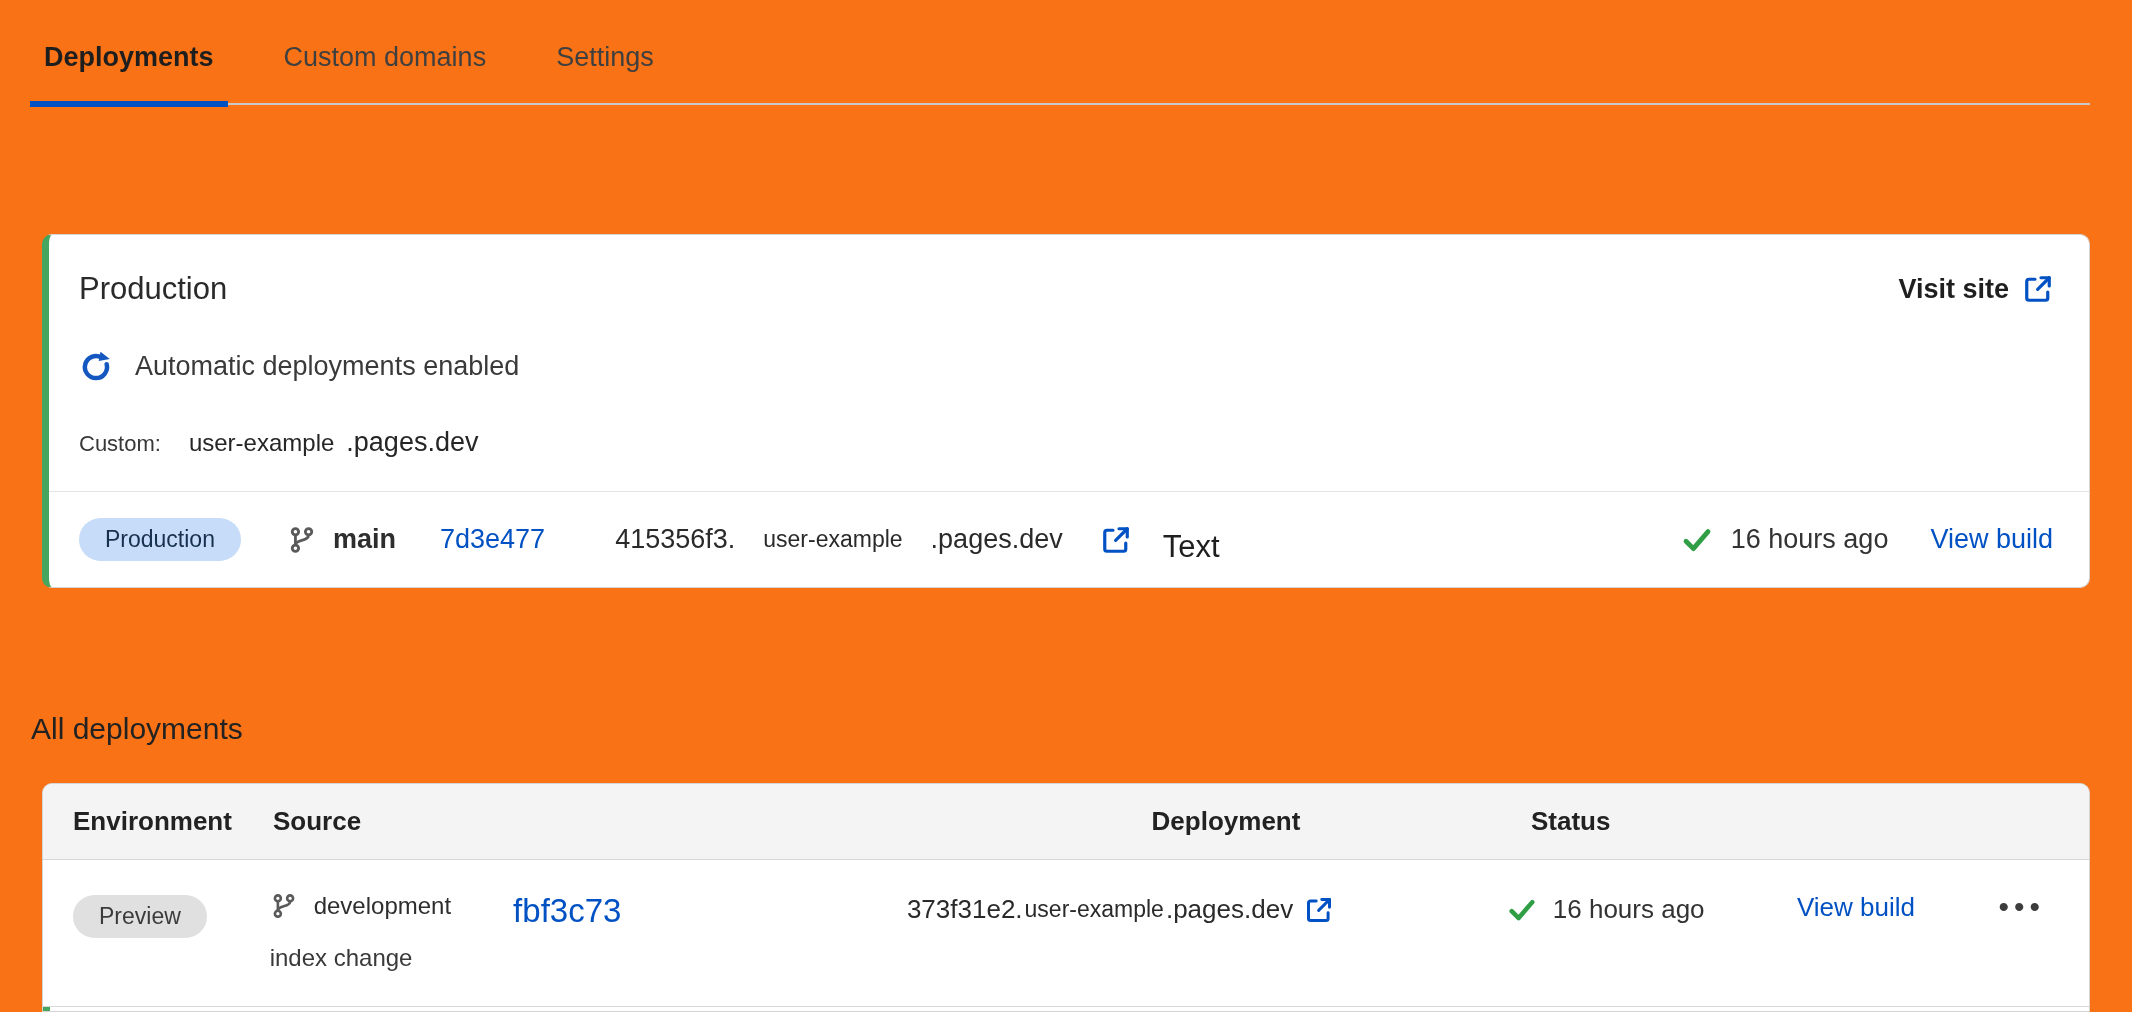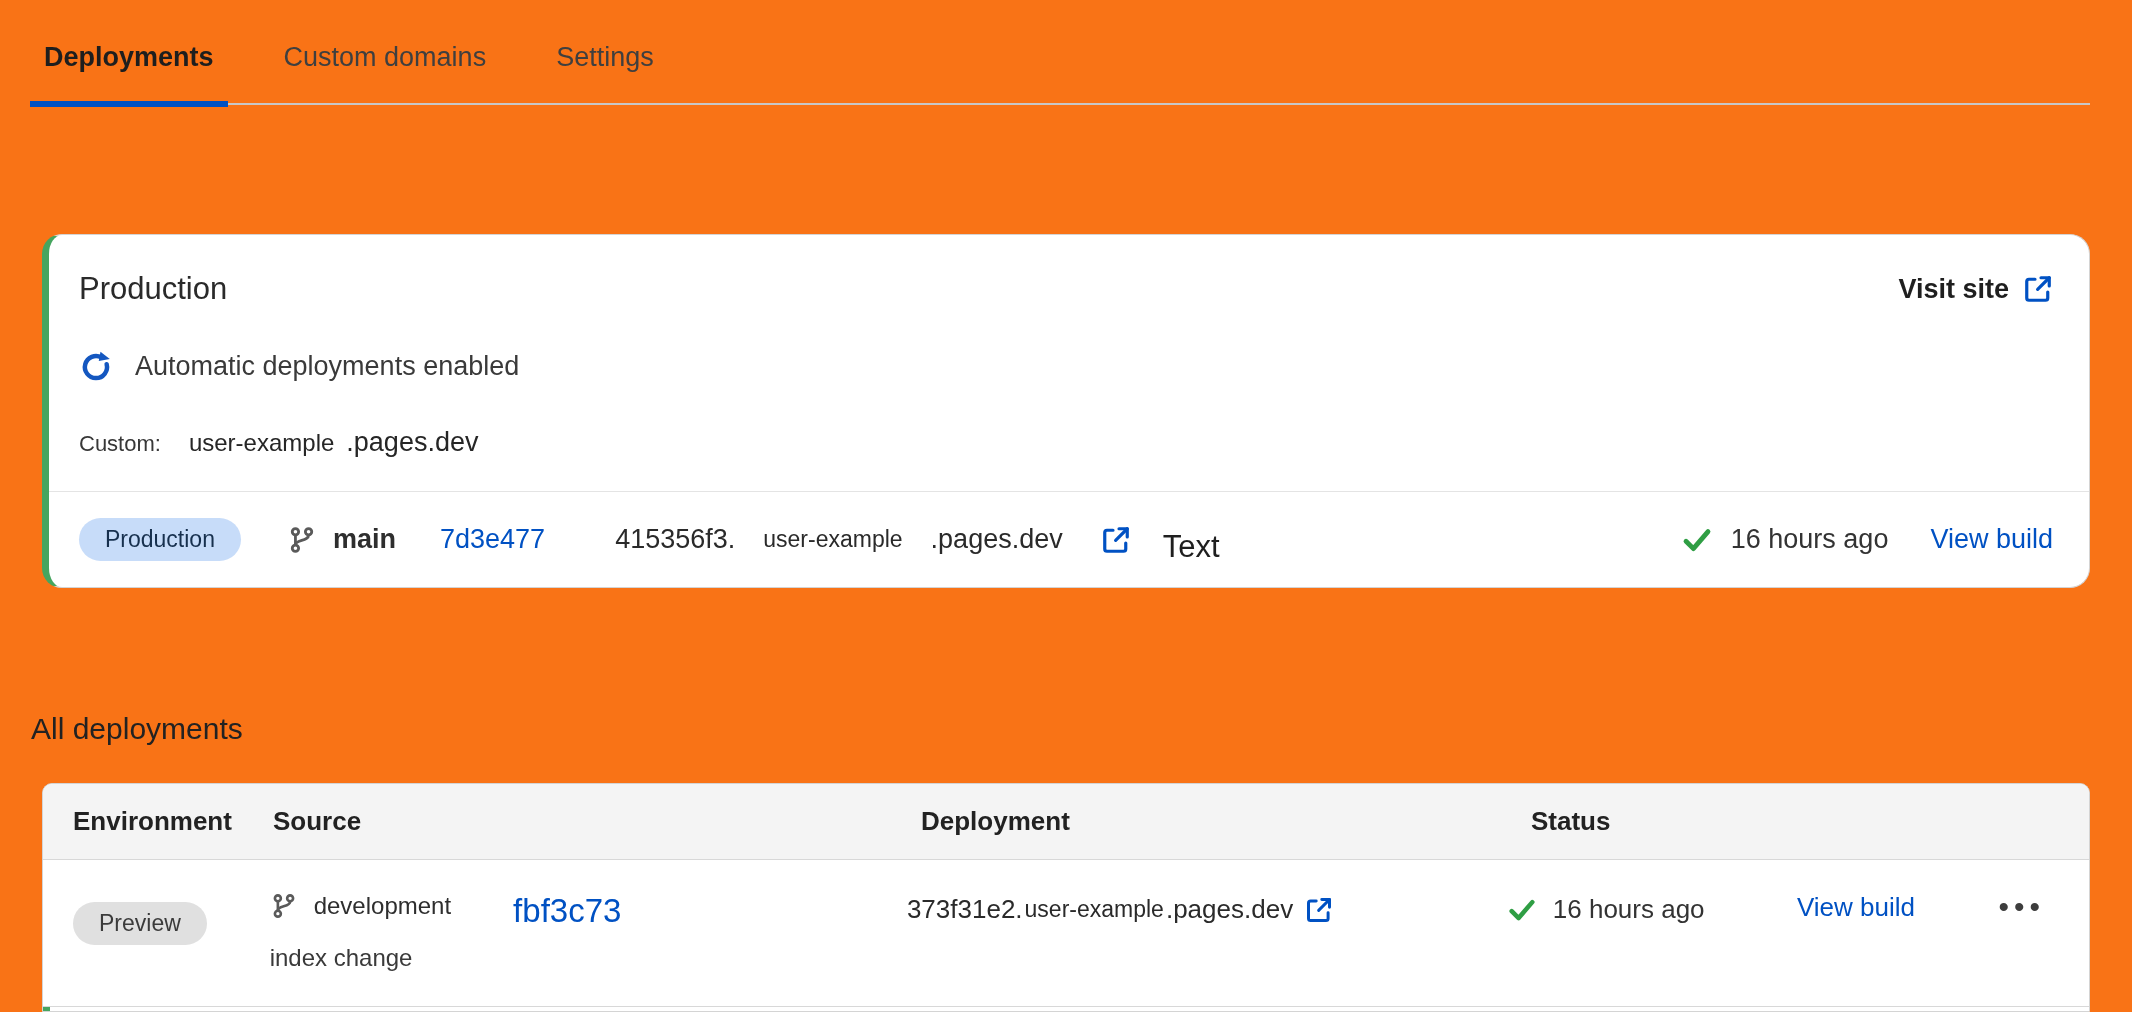--- a/index.html
+++ b/index.html
@@ -11,21 +11,21 @@
 
   
   .tabbar { position:absolute; left:42px; top:26px; width:2048px; display:flex; gap:66px; border-bottom:2px solid #c8c8c8; }
   .tab { font-size:27px; color:#3f3f3f; padding:16px 2px 30px 2px; position:relative; cursor:pointer; white-space:nowrap; }
   .tab.active { font-weight:700; color:#1e1e1e; }
   .tab.active::after { content:""; position:absolute; left:-12px; right:-12px; bottom:-4px; height:6px; background:#0051c3; }
 
   
   .prod-card {
     position:absolute; left:42px; top:234px; width:2048px; height:354px; background:#fff;
-    border:1px solid #d4d4d4; border-left:7px solid #46a55f; border-radius:20px;
+    border:1px solid #d4d4d4; border-left:7px solid #46a55f; border-radius:10px;
   }
   .card-head { display:flex; align-items:center; justify-content:space-between; margin:36px 36px 0 30px; }
   .card-title { font-size:31px; font-weight:500; color:#2a2a2a; }
   .visit-site { display:flex; align-items:center; gap:14px; font-size:27px; font-weight:600; color:#1f1f1f; cursor:pointer; }
   .auto-row { margin:42px 0 0 30px; display:flex; align-items:center; gap:22px; font-size:27px; color:#3a3a3a; }
   .domains-row { margin:44px 0 0 30px; display:flex; align-items:baseline; gap:28px; }
   .domains-label { font-size:22px; font-weight:500; color:#383838; }
   .domain-value { font-size:27px; color:#262626; display:flex; gap:12px; align-items:baseline; }
   .domain-name { font-size:24px; }
 
@@ -50,26 +50,26 @@
   
   .section-title { position:absolute; left:31px; top:712px; font-size:30px; font-weight:500; color:#222; }
   .table {
     position:absolute; left:42px; top:783px; width:2048px; height:229px;
     border:1px solid #d4d4d4; border-radius:10px 10px 0 0; overflow:hidden; background:#fff;
   }
   .thead { display:flex; align-items:center; background:#f4f4f4; height:76px; border-bottom:1px solid #d8d8d8;
            font-size:26px; font-weight:700; color:#222; }
   .c1 { width:230px; padding-left:30px; }
   .c2 { width:648px; }
-  .c3 { width:610px; }
+  .c3 { width:610px;text-align:center; }
   .c4 { width:295px; }
   .c5 { width:205px; }
   .c6 { flex:1; padding-right:44px; text-align:right; }
   .trow { display:flex; align-items:flex-start; height:147px; padding-top:32px; border-bottom:1px solid #d8d8d8; }
-  .trow .env-badge { display:inline-block; margin-top:10px; }
+  .trow .env-badge { display:inline-block; margin-top:3px; }
   .src-line1 { display:flex; align-items:flex-start; gap:16px; }
   .src-branch { font-size:24px; color:#2e2e2e; }
   .src-sha { margin-left:46px; font-size:33px; color:#0051c3; cursor:pointer; }
   .commit-msg { margin-top:14px; font-size:24px; color:#3a3a3a; }
   .t-url { display:flex; align-items:center; gap:2px; font-size:26px; color:#2a2a2a; margin-top:2px; }
   .t-url .ext { margin-left:10px; }
   .t-status { display:flex; align-items:center; gap:16px; font-size:26px; color:#333; margin-top:2px; }
   .t-view { font-size:26px; color:#0051c3; cursor:pointer; margin-top:4px; }
   .dots { font-size:30px; letter-spacing:5px; color:#3d3d3d; line-height:1; margin-top:6px; cursor:pointer; }
   .next-row-stub { height:20px; border-left:7px solid #46a55f; }

